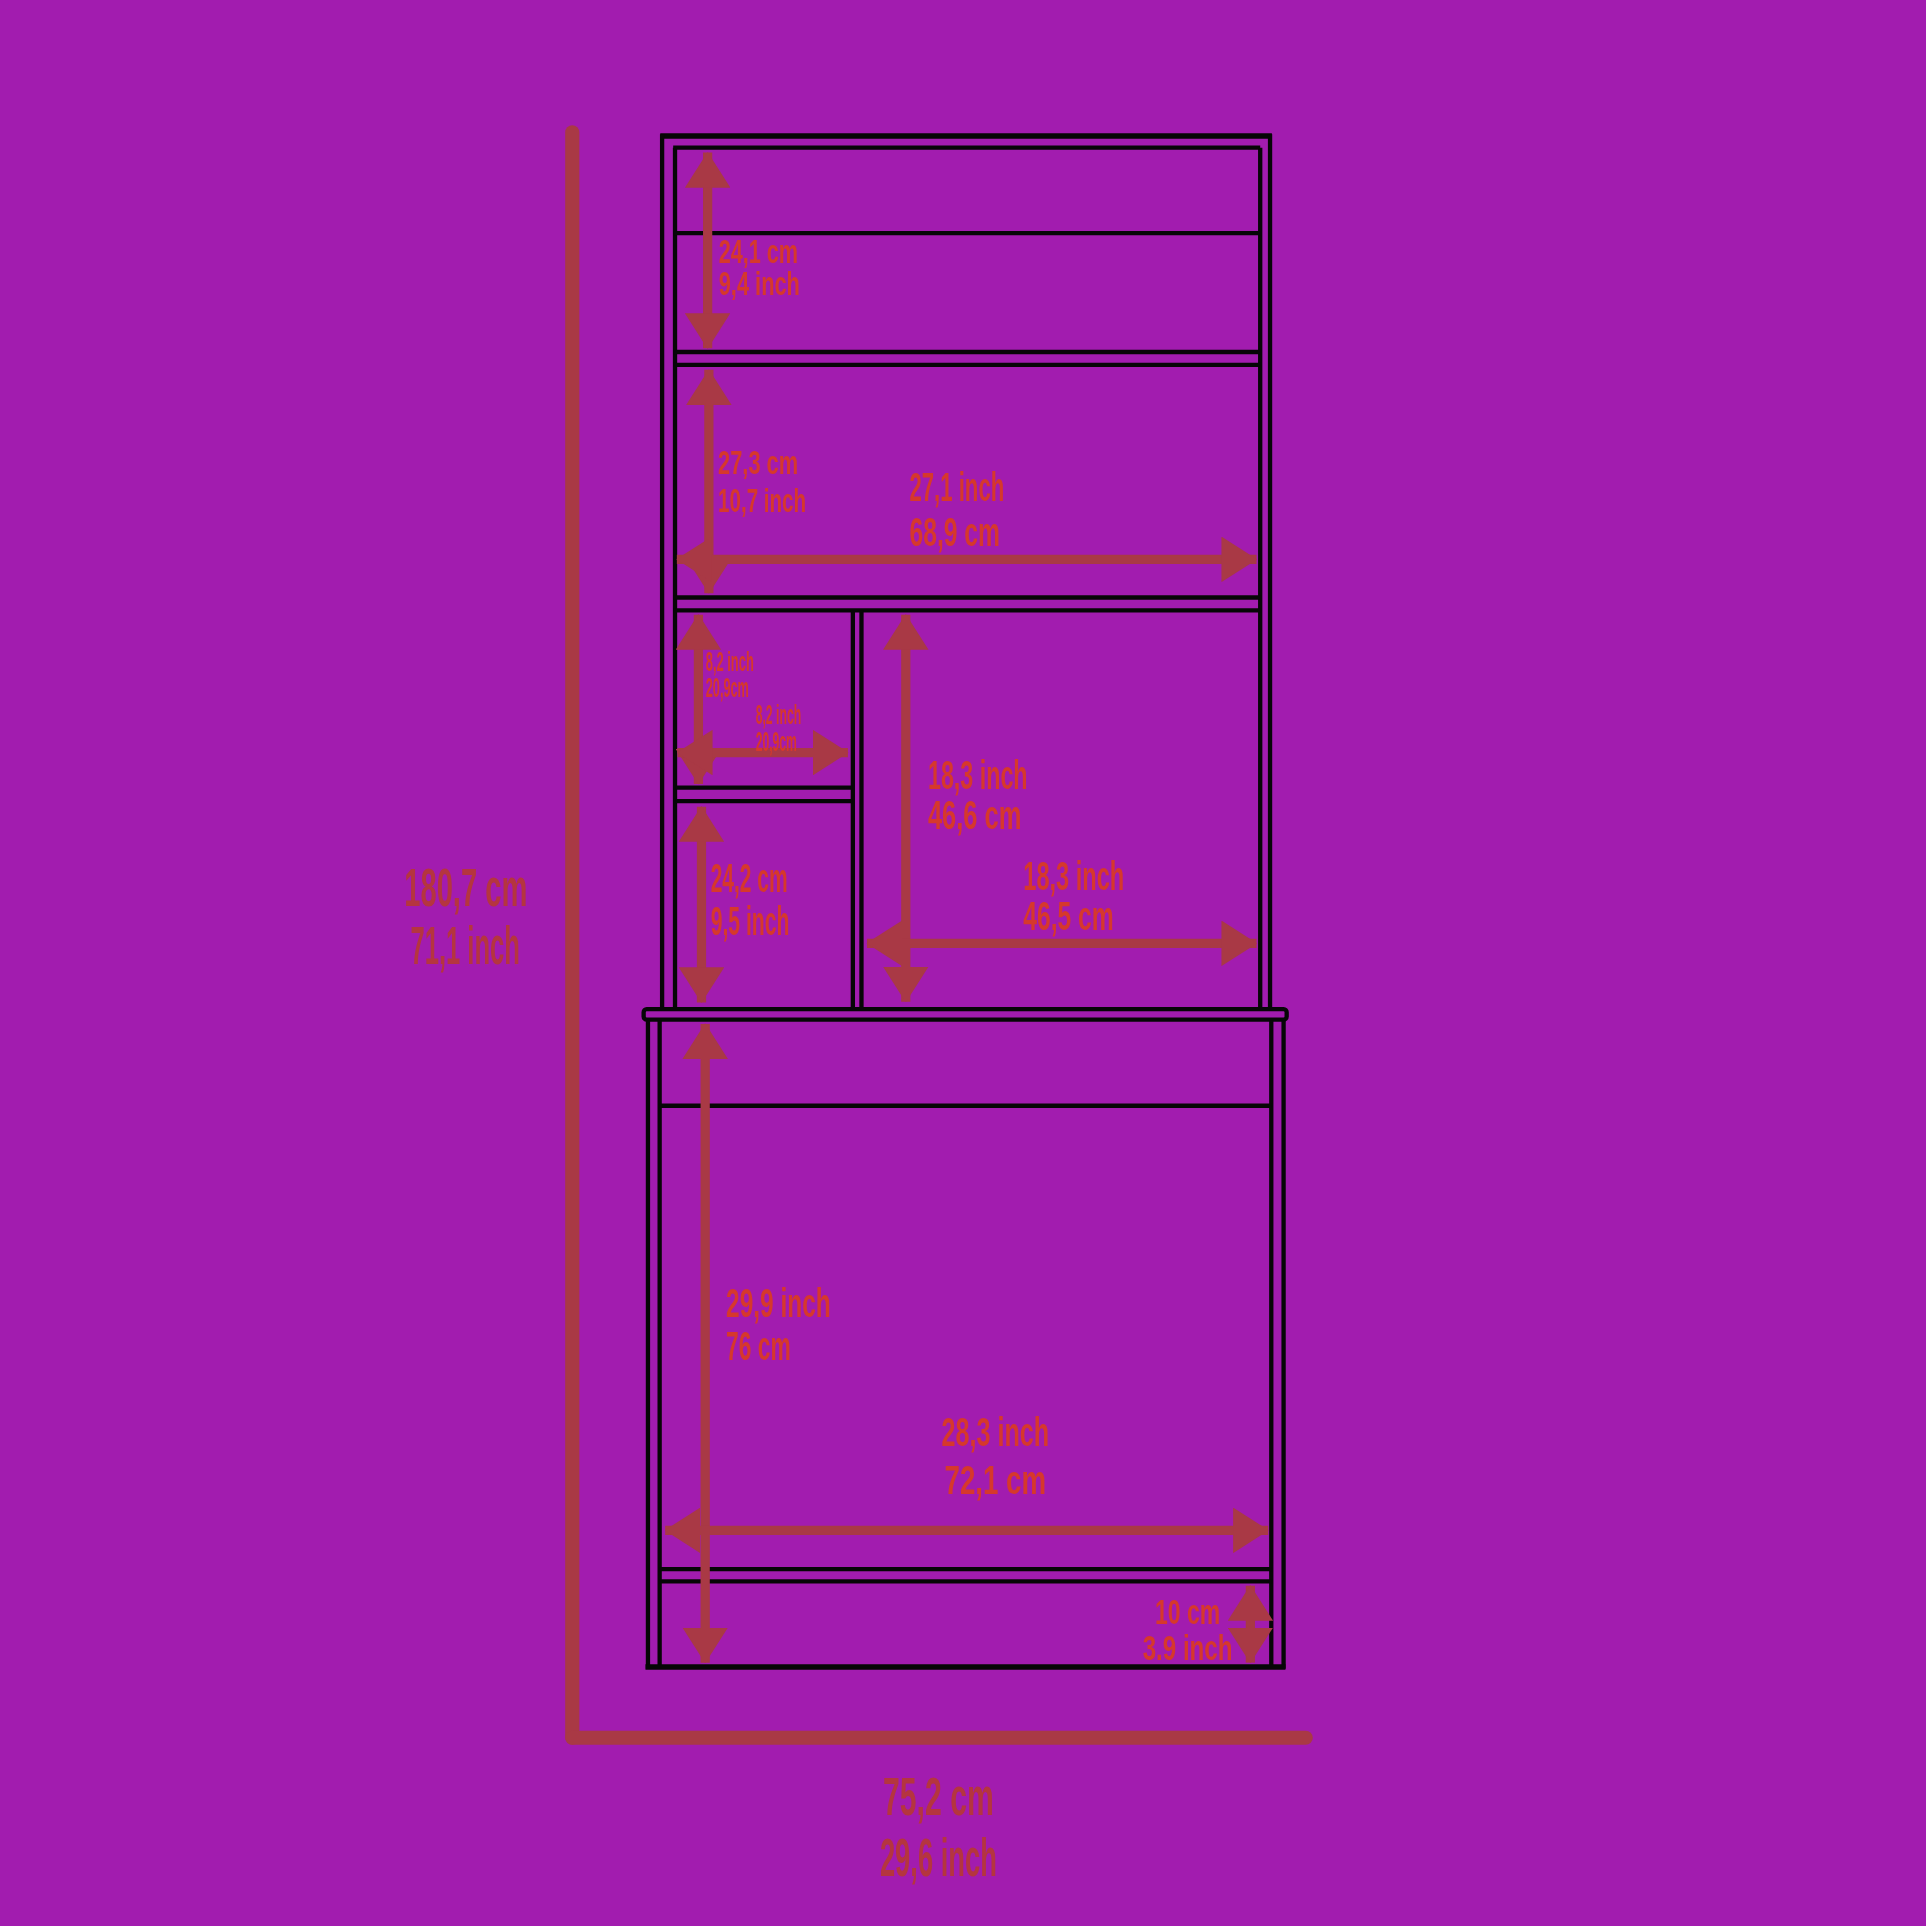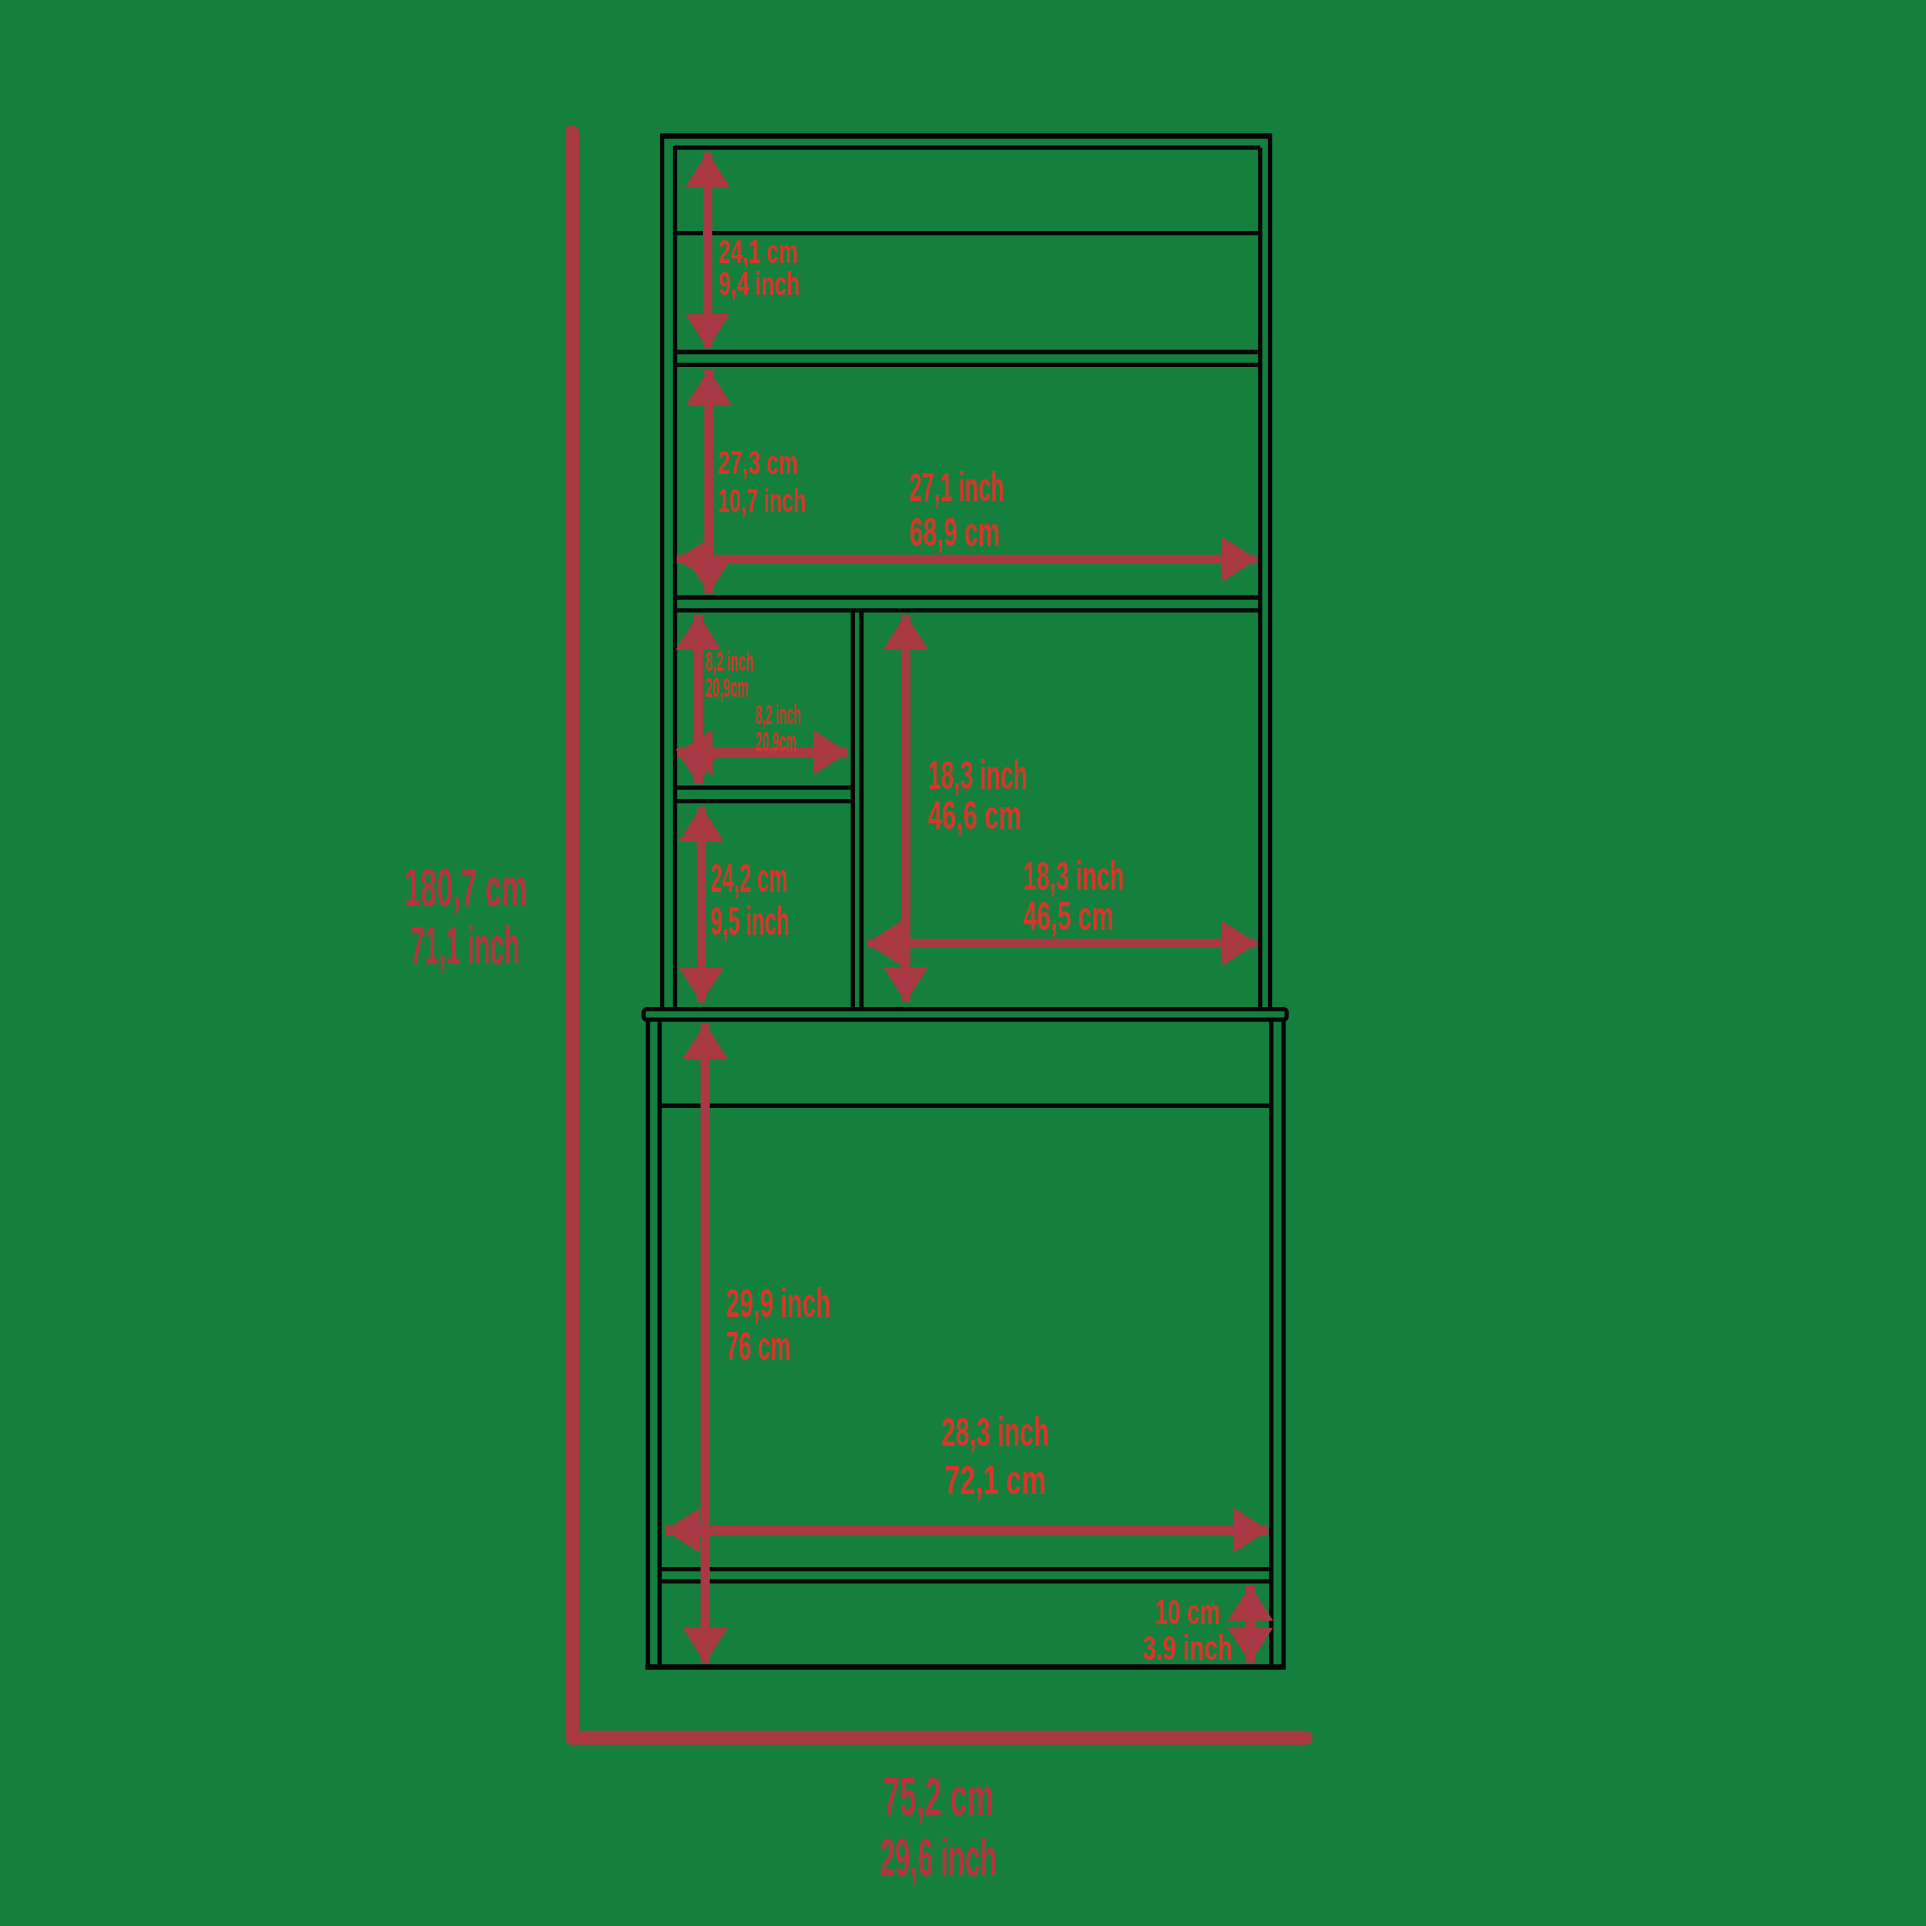--- a/index.html
+++ b/index.html
@@ -1,17 +1,17 @@
 <!DOCTYPE html>
 <html style="font-size:9.8px"><head>
 <meta charset="utf-8">
 <style>
   html,body{margin:0;padding:0;background:#ffffff;}
   body{font-family:"Liberation Sans","DejaVu Sans",sans-serif;}
-  .stage{width:1926px;height:1926px;position:relative;background:#15803d;}
+  .stage{width:1926px;height:1926px;position:relative;background:#a21caf;}
   svg{display:block;}
   .blk{stroke:#060606;stroke-width:7;fill:none;stroke-linecap:butt;}
   .blk-thick{stroke:#060606;stroke-width:9;fill:none;stroke-linecap:butt;}
   .dim{stroke:#a93945;stroke-width:15;fill:none;}
   .dimL{stroke:#a93945;stroke-width:23;fill:none;stroke-linecap:round;}
   .ah{fill:#a93945;}
   text{font-weight:700;}
   .fz-sm{font-size:44px;}
   .fz-md{font-size:54px;}
   .fz-lg{font-size:66px;}

